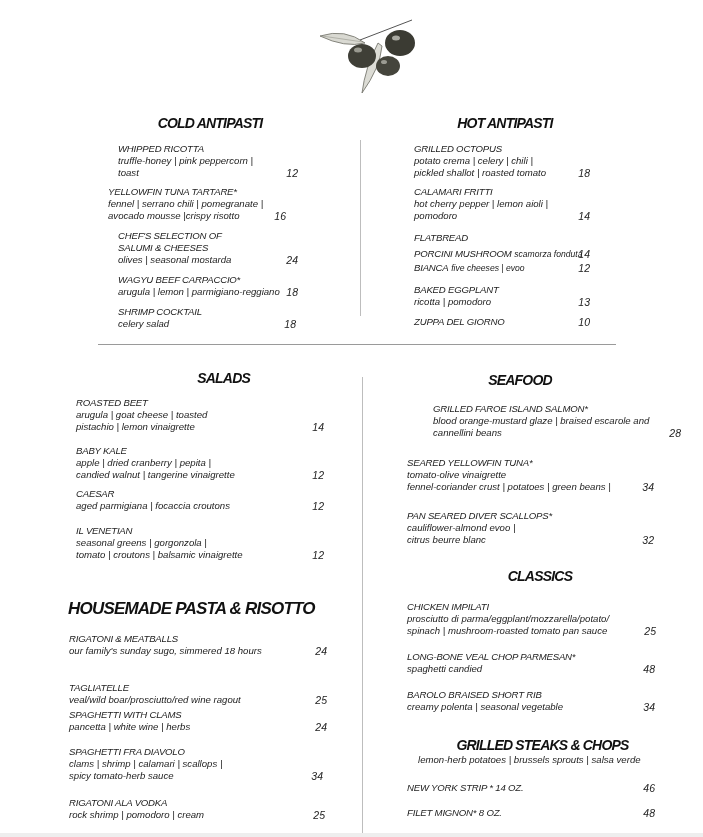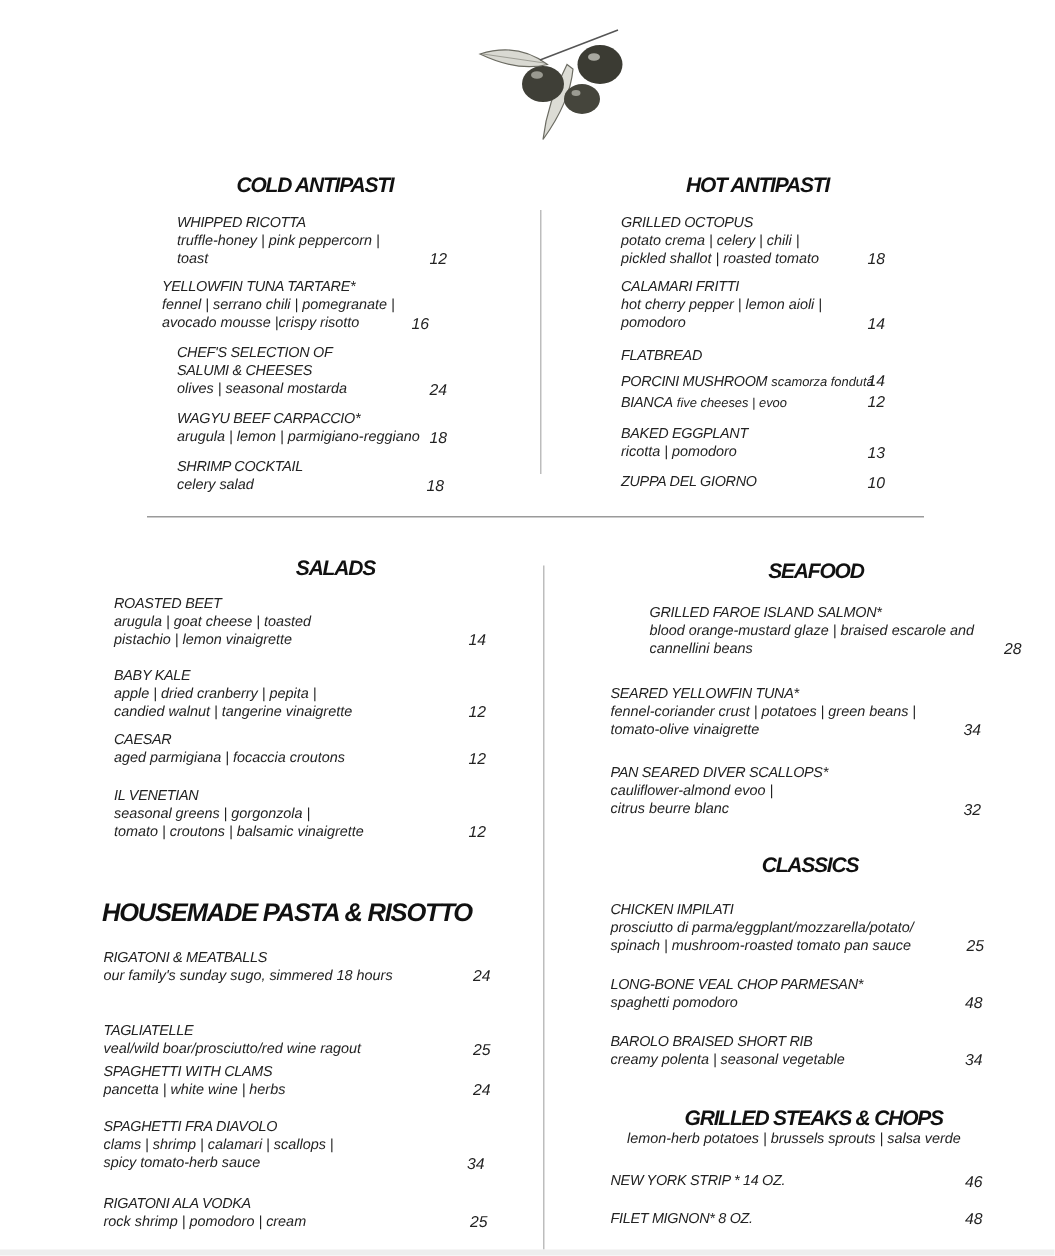--- a/index.html
+++ b/index.html
@@ -183,33 +183,33 @@
   </div>
 
   <div class="item" style="left:69px;top:797px;width:256px;">
     <div class="name">RIGATONI ALA VODKA</div>
     <div class="desc">rock shrimp | pomodoro | cream</div>
     <span class="price">25</span>
   </div>
 
   <div class="vline" style="left:362px;top:377px;height:456px;"></div>
 
-  <div class="sec-title t14" style="left:494px;top:372px;width:100px;">SEAFOOD</div>
+  <div class="sec-title t14" style="left:470px;top:372px;width:100px;">SEAFOOD</div>
 
   <div class="item" style="left:393px;top:403px;width:248px;margin-left:40px;">
     <div class="name">GRILLED FAROE ISLAND SALMON*</div>
     <div class="desc">blood orange-mustard glaze | braised escarole and</div>
     <div class="desc">cannellini beans</div>
     <span class="price">28</span>
   </div>
 
   <div class="item" style="left:407px;top:457px;width:247px;">
     <div class="name">SEARED YELLOWFIN TUNA*</div>
+    <div class="desc">tomato-olive vinaigrette</div>
     <div class="desc">fennel-coriander crust | potatoes | green beans |</div>
-    <div class="desc">tomato-olive vinaigrette</div>
     <span class="price">34</span>
   </div>
 
   <div class="item" style="left:407px;top:510px;width:247px;">
     <div class="name">PAN SEARED DIVER SCALLOPS*</div>
     <div class="desc">cauliflower-almond evoo |</div>
     <div class="desc">citrus beurre blanc</div>
     <span class="price">32</span>
   </div>
 
@@ -217,21 +217,21 @@
 
   <div class="item" style="left:407px;top:601px;width:249px;">
     <div class="name">CHICKEN IMPILATI</div>
     <div class="desc">prosciutto di parma/eggplant/mozzarella/potato/</div>
     <div class="desc">spinach | mushroom-roasted tomato pan sauce</div>
     <span class="price">25</span>
   </div>
 
   <div class="item" style="left:407px;top:651px;width:248px;">
     <div class="name">LONG-BONE VEAL CHOP PARMESAN*</div>
-    <div class="desc">spaghetti pomodoro</div>
+    <div class="desc">spaghetti candied</div>
     <span class="price">48</span>
   </div>
 
   <div class="item" style="left:407px;top:689px;width:248px;">
     <div class="name">BAROLO BRAISED SHORT RIB</div>
     <div class="desc">creamy polenta | seasonal vegetable</div>
     <span class="price">34</span>
   </div>
 
   <div class="sec-title t14" style="left:440px;top:737px;width:205px;">GRILLED STEAKS &amp; CHOPS</div>

